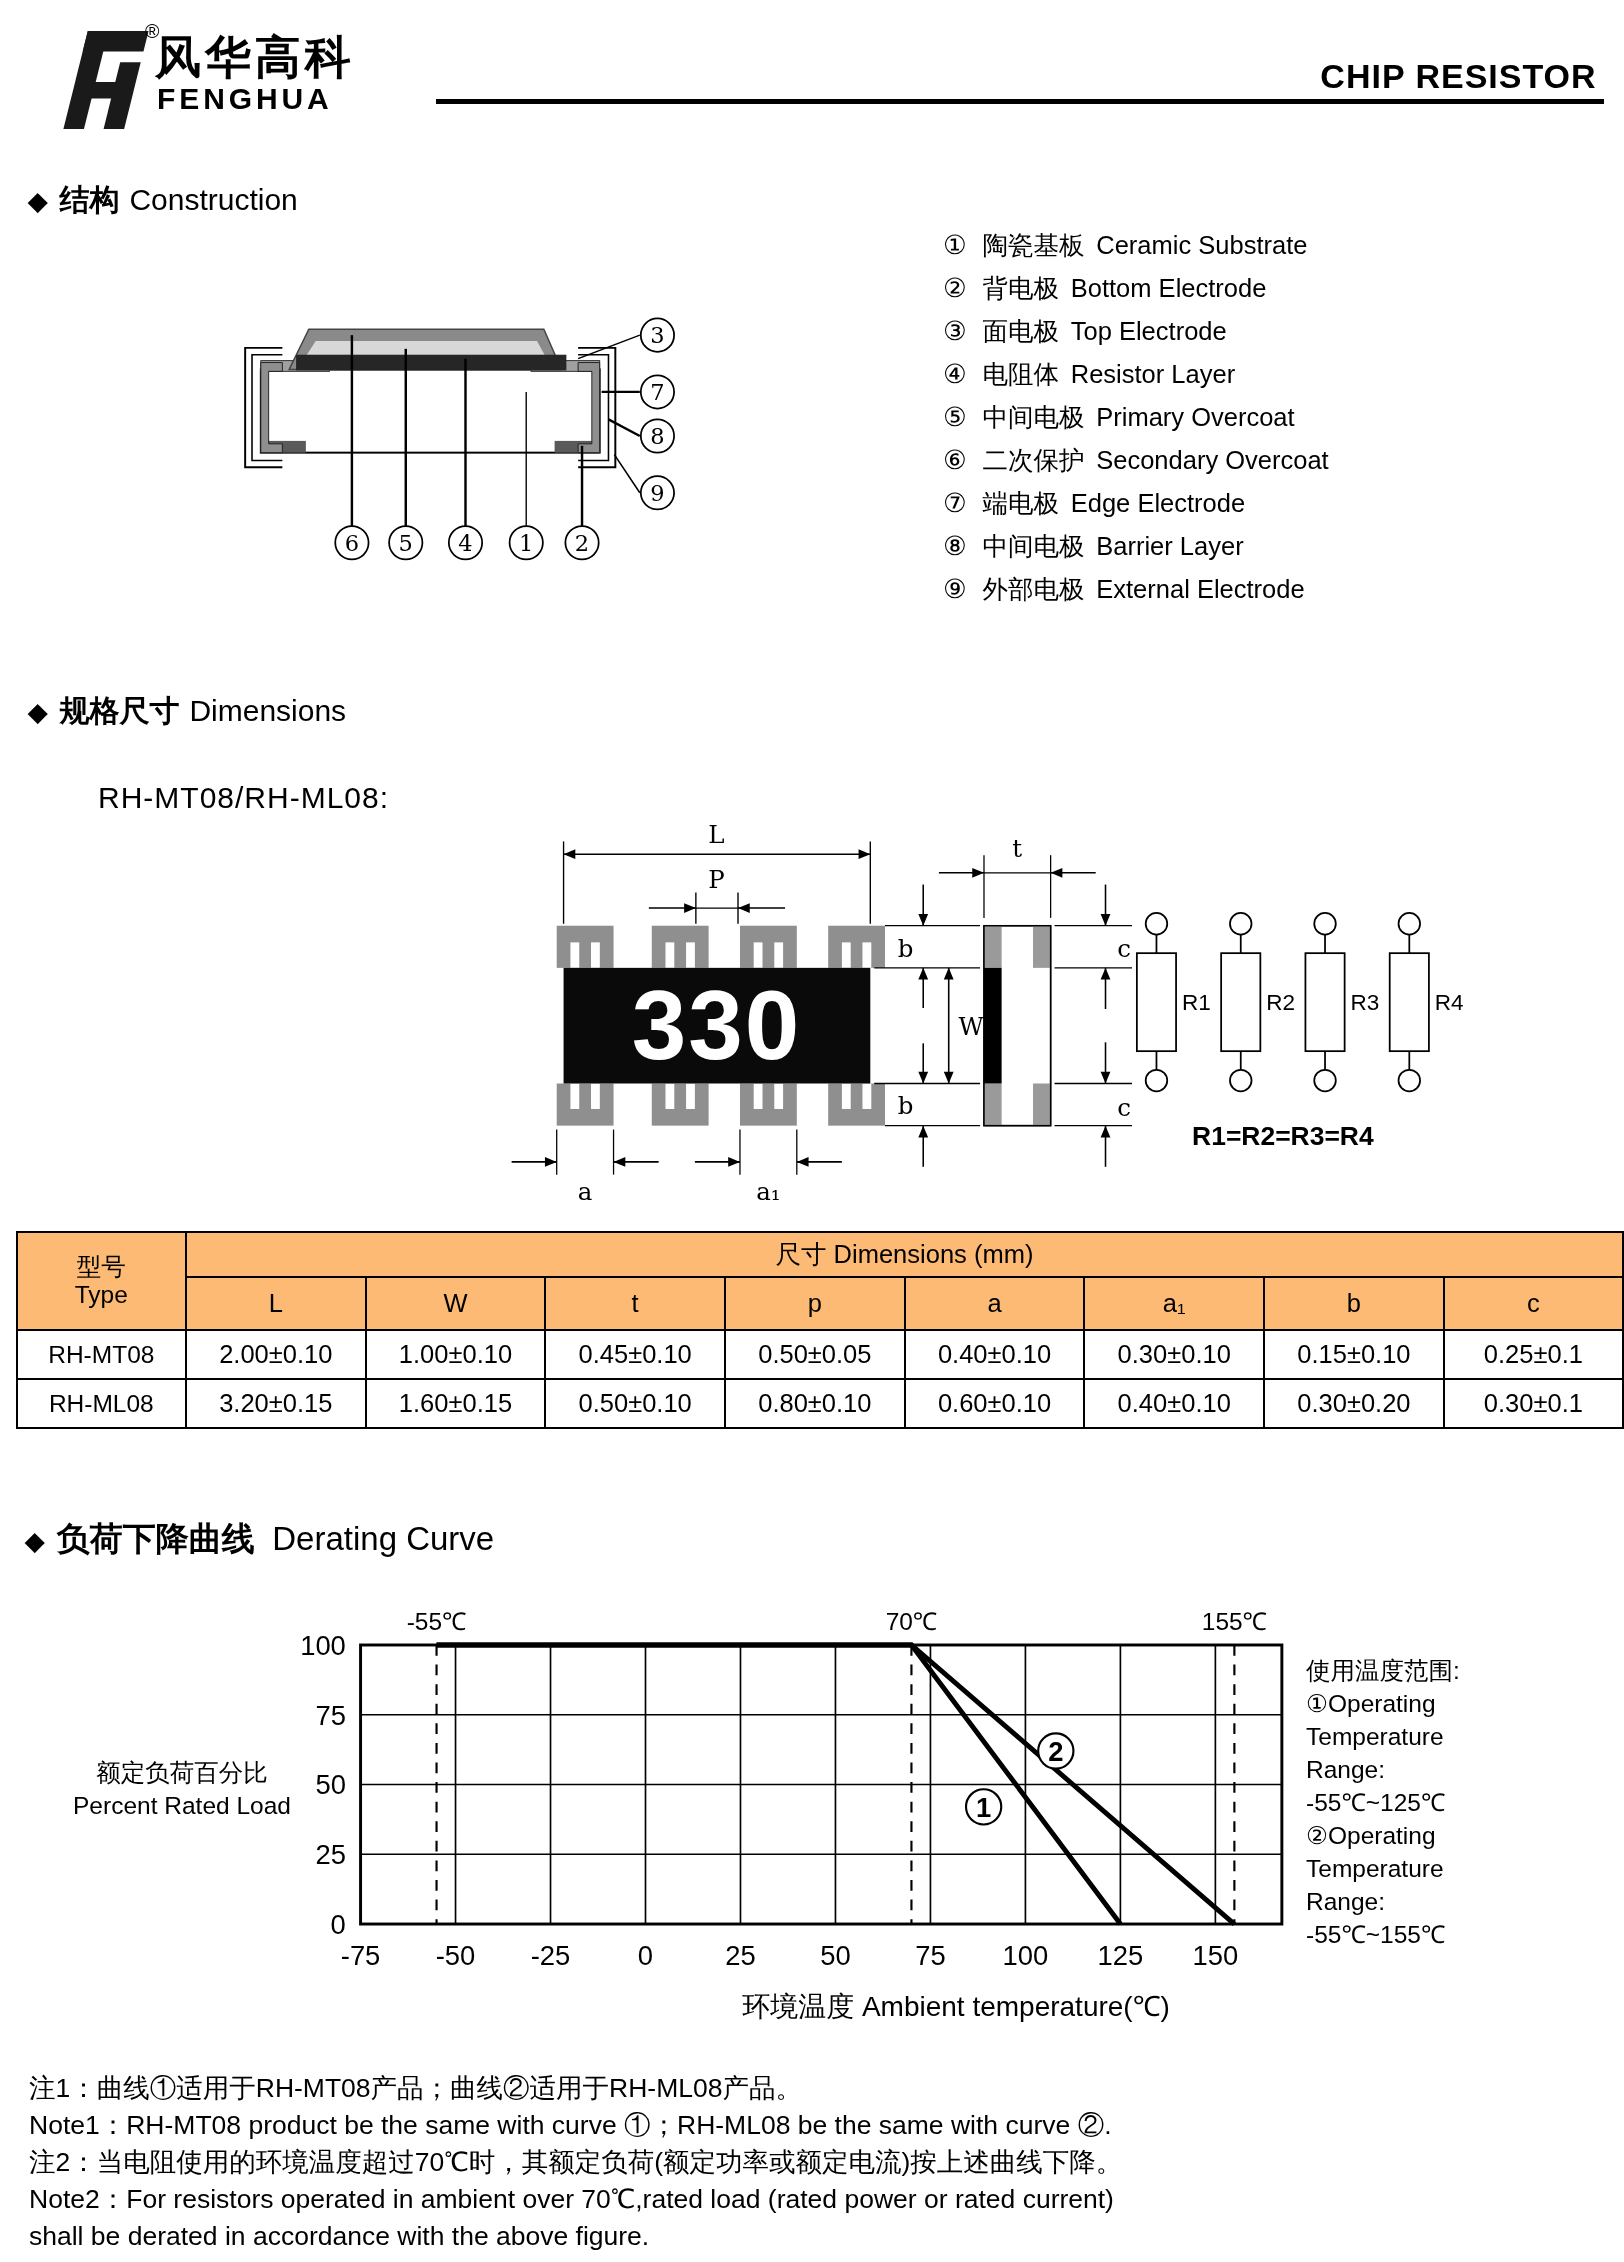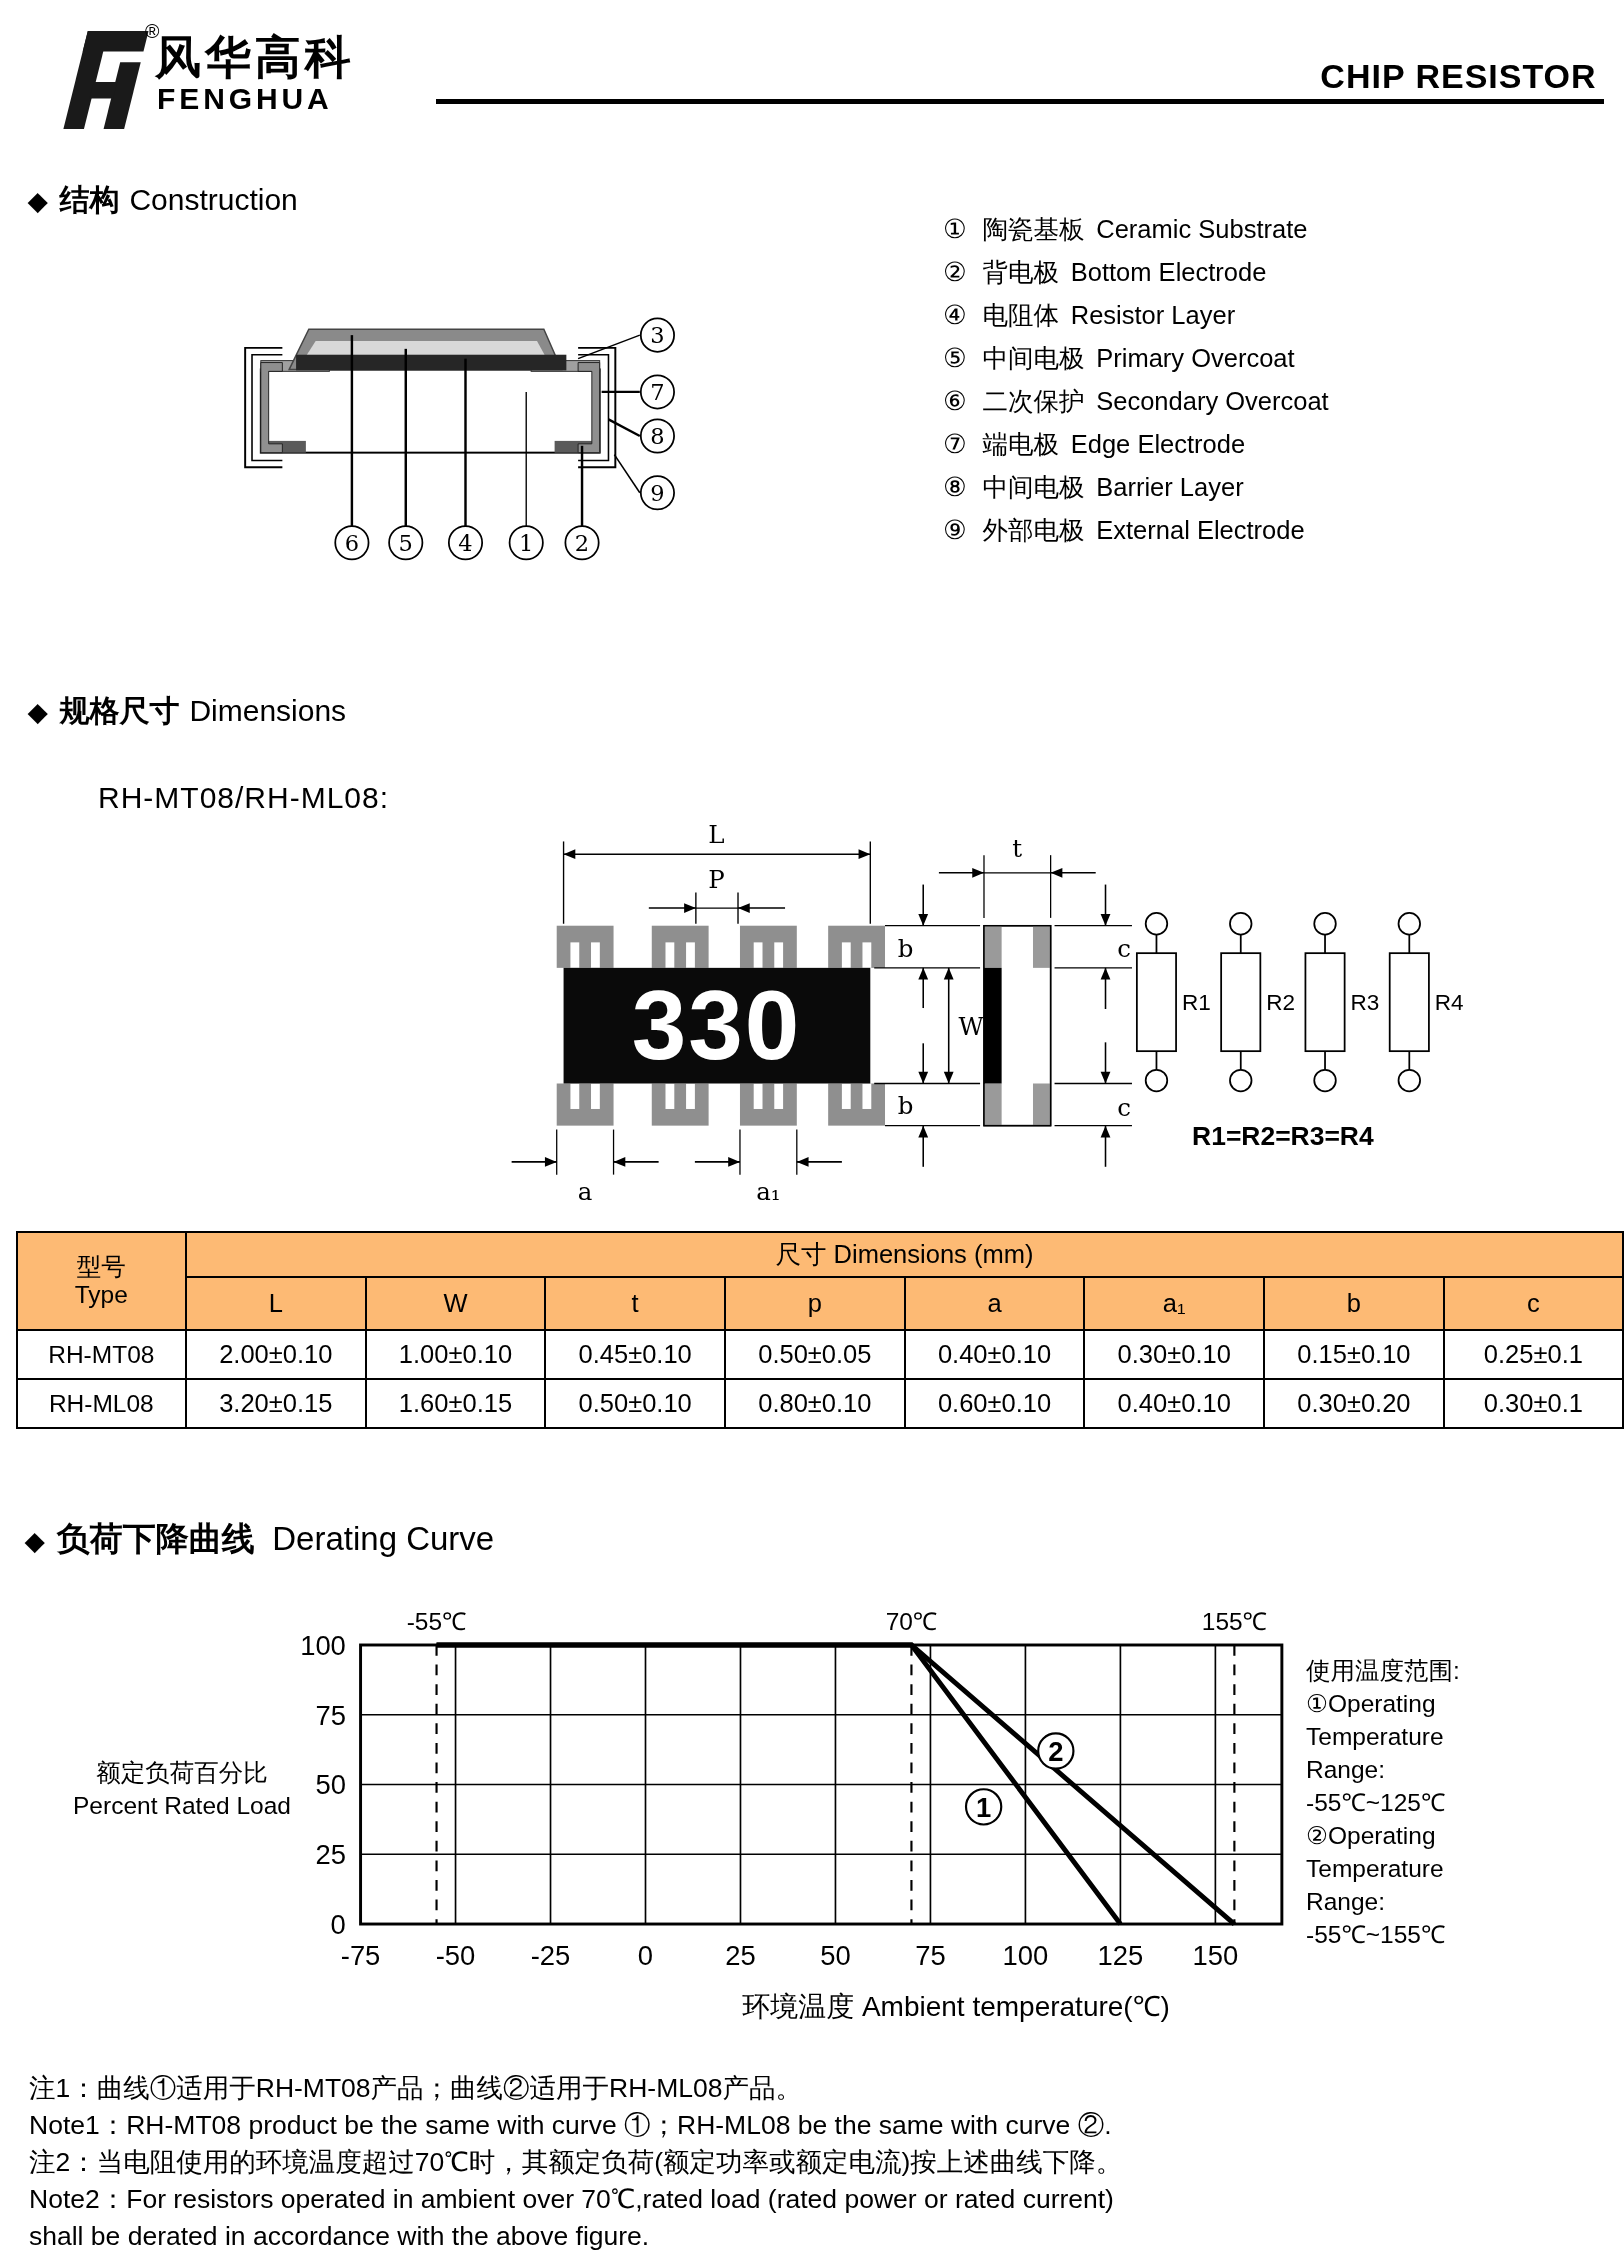--- a/index.html
+++ b/index.html
@@ -13,21 +13,21 @@
   .doc-title{right:27.4px;top:57px;font-size:34px;font-weight:600;letter-spacing:1px;}
   .header-rule{left:436px;top:99px;width:1168px;height:4.9px;background:#000;}
 
   
   .section-heading{font-size:30px;white-space:nowrap;}
   .section-heading .diamond{font-size:26.5px;margin-right:11.8px;}
   .section-heading .cn{font-weight:700;}
   .section-heading .en{font-weight:500;margin-left:9.8px;}
 
   
-  .cons-list{left:943px;top:208px;}
+  .cons-list{left:943px;top:224px;}
   .cons-item{height:43px;line-height:43px;font-size:25.5px;white-space:nowrap;}
   .cons-item .num{font-size:26.5px;margin-right:15.7px;}
   .cons-item .cn{margin-right:11.8px;}
 
   .subtitle{left:98px;top:781px;font-size:30px;letter-spacing:1px;font-weight:500;}
 
   
   table.dim-table{position:absolute;left:15.7px;top:1231px;border-collapse:collapse;table-layout:fixed;}
   table.dim-table th,table.dim-table td{border:2.5px solid #000;text-align:center;vertical-align:middle;padding:0;}
   table.dim-table th{background:#fdba74;font-weight:500;}
@@ -68,20 +68,21 @@
   <div class="abs doc-title">CHIP RESISTOR</div>
   <div class="abs header-rule"></div>
 
   <div class="abs section-heading" style="left:27.4px;top:180px;">
     <span class="diamond">◆</span><span class="cn">结构</span><span class="en">Construction</span>
   </div>
 
   <div class="abs cons-list">
     <div class="cons-item"><span class="num">①</span><span class="cn">陶瓷基板</span><span class="en">Ceramic Substrate</span></div>
     <div class="cons-item"><span class="num">②</span><span class="cn">背电极</span><span class="en">Bottom Electrode</span></div>
+    <div class="cons-item"><span class="num">③</span><span class="cn">面电极</span><span class="en">Top Electrode</span></div>
     <div class="cons-item"><span class="num">④</span><span class="cn">电阻体</span><span class="en">Resistor Layer</span></div>
     <div class="cons-item"><span class="num">⑤</span><span class="cn">中间电极</span><span class="en">Primary Overcoat</span></div>
     <div class="cons-item"><span class="num">⑥</span><span class="cn">二次保护</span><span class="en">Secondary Overcoat</span></div>
     <div class="cons-item"><span class="num">⑦</span><span class="cn">端电极</span><span class="en">Edge Electrode</span></div>
     <div class="cons-item"><span class="num">⑧</span><span class="cn">中间电极</span><span class="en">Barrier Layer</span></div>
     <div class="cons-item"><span class="num">⑨</span><span class="cn">外部电极</span><span class="en">External Electrode</span></div>
   </div>
 
   <div class="abs" style="left:235px;top:294px;">
     <svg width="461" height="284" viewBox="0 0 470 290">

